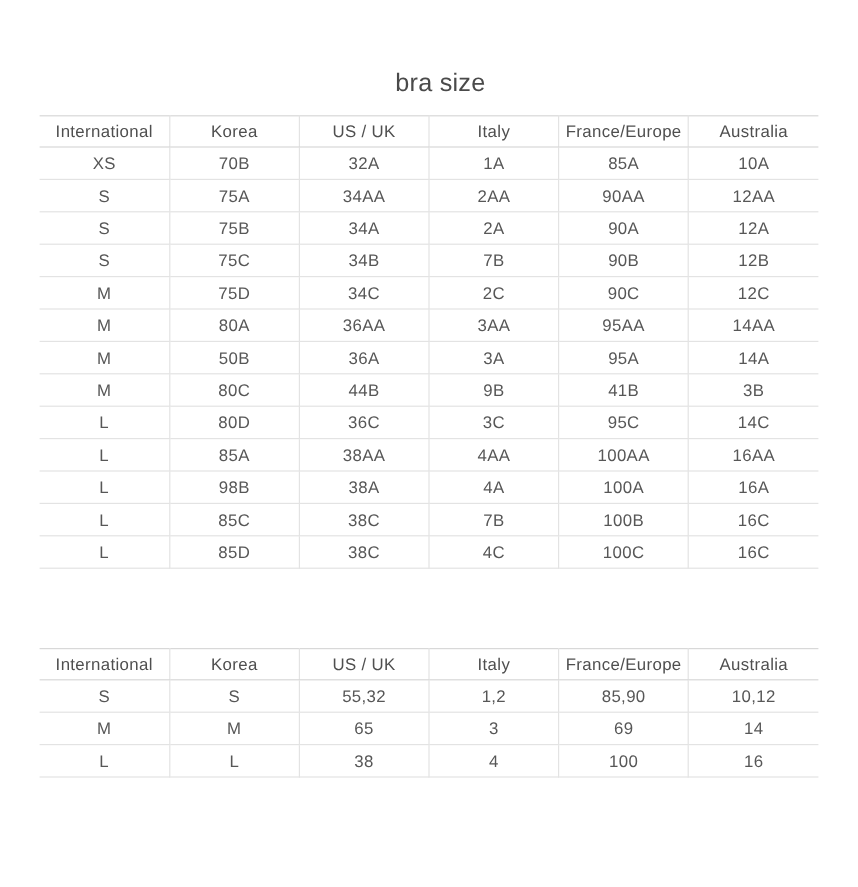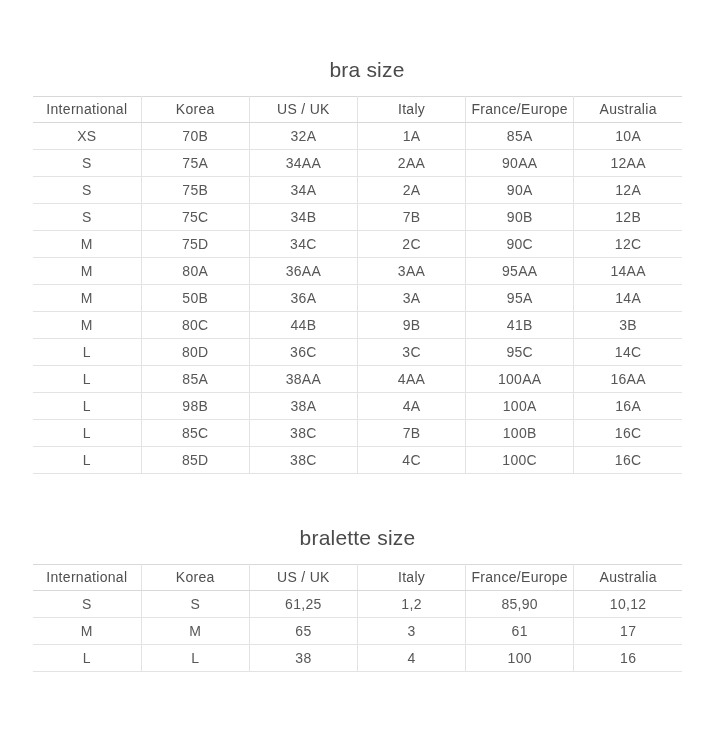--- a/index.html
+++ b/index.html
@@ -206,52 +206,51 @@
             <td>4C</td>
             <td>100C</td>
             <td>16C</td>
           </tr>
         </tbody>
     </table>
   </div>
 
   <div class="spacer-between"></div>
 
-  <h1 class="section-title" id="bralette-title">bralette size</h1>
 
   <div class="spacer-mid-2"></div>
 
   <div class="table-wrap">
     <table class="size-table" id="bralette-table">
       <thead>
         <tr>
             <th>International</th>
             <th>Korea</th>
             <th>US / UK</th>
             <th>Italy</th>
             <th>France/Europe</th>
             <th>Australia</th>
           </tr>
       </thead>
       <tbody>
           <tr>
             <td>S</td>
             <td>S</td>
-            <td>61,25</td>
+            <td>55,32</td>
             <td>1,2</td>
             <td>85,90</td>
             <td>10,12</td>
           </tr>
           <tr>
             <td>M</td>
             <td>M</td>
             <td>65</td>
             <td>3</td>
-            <td>61</td>
-            <td>17</td>
+            <td>69</td>
+            <td>14</td>
           </tr>
           <tr>
             <td>L</td>
             <td>L</td>
             <td>38</td>
             <td>4</td>
             <td>100</td>
             <td>16</td>
           </tr>
         </tbody>

